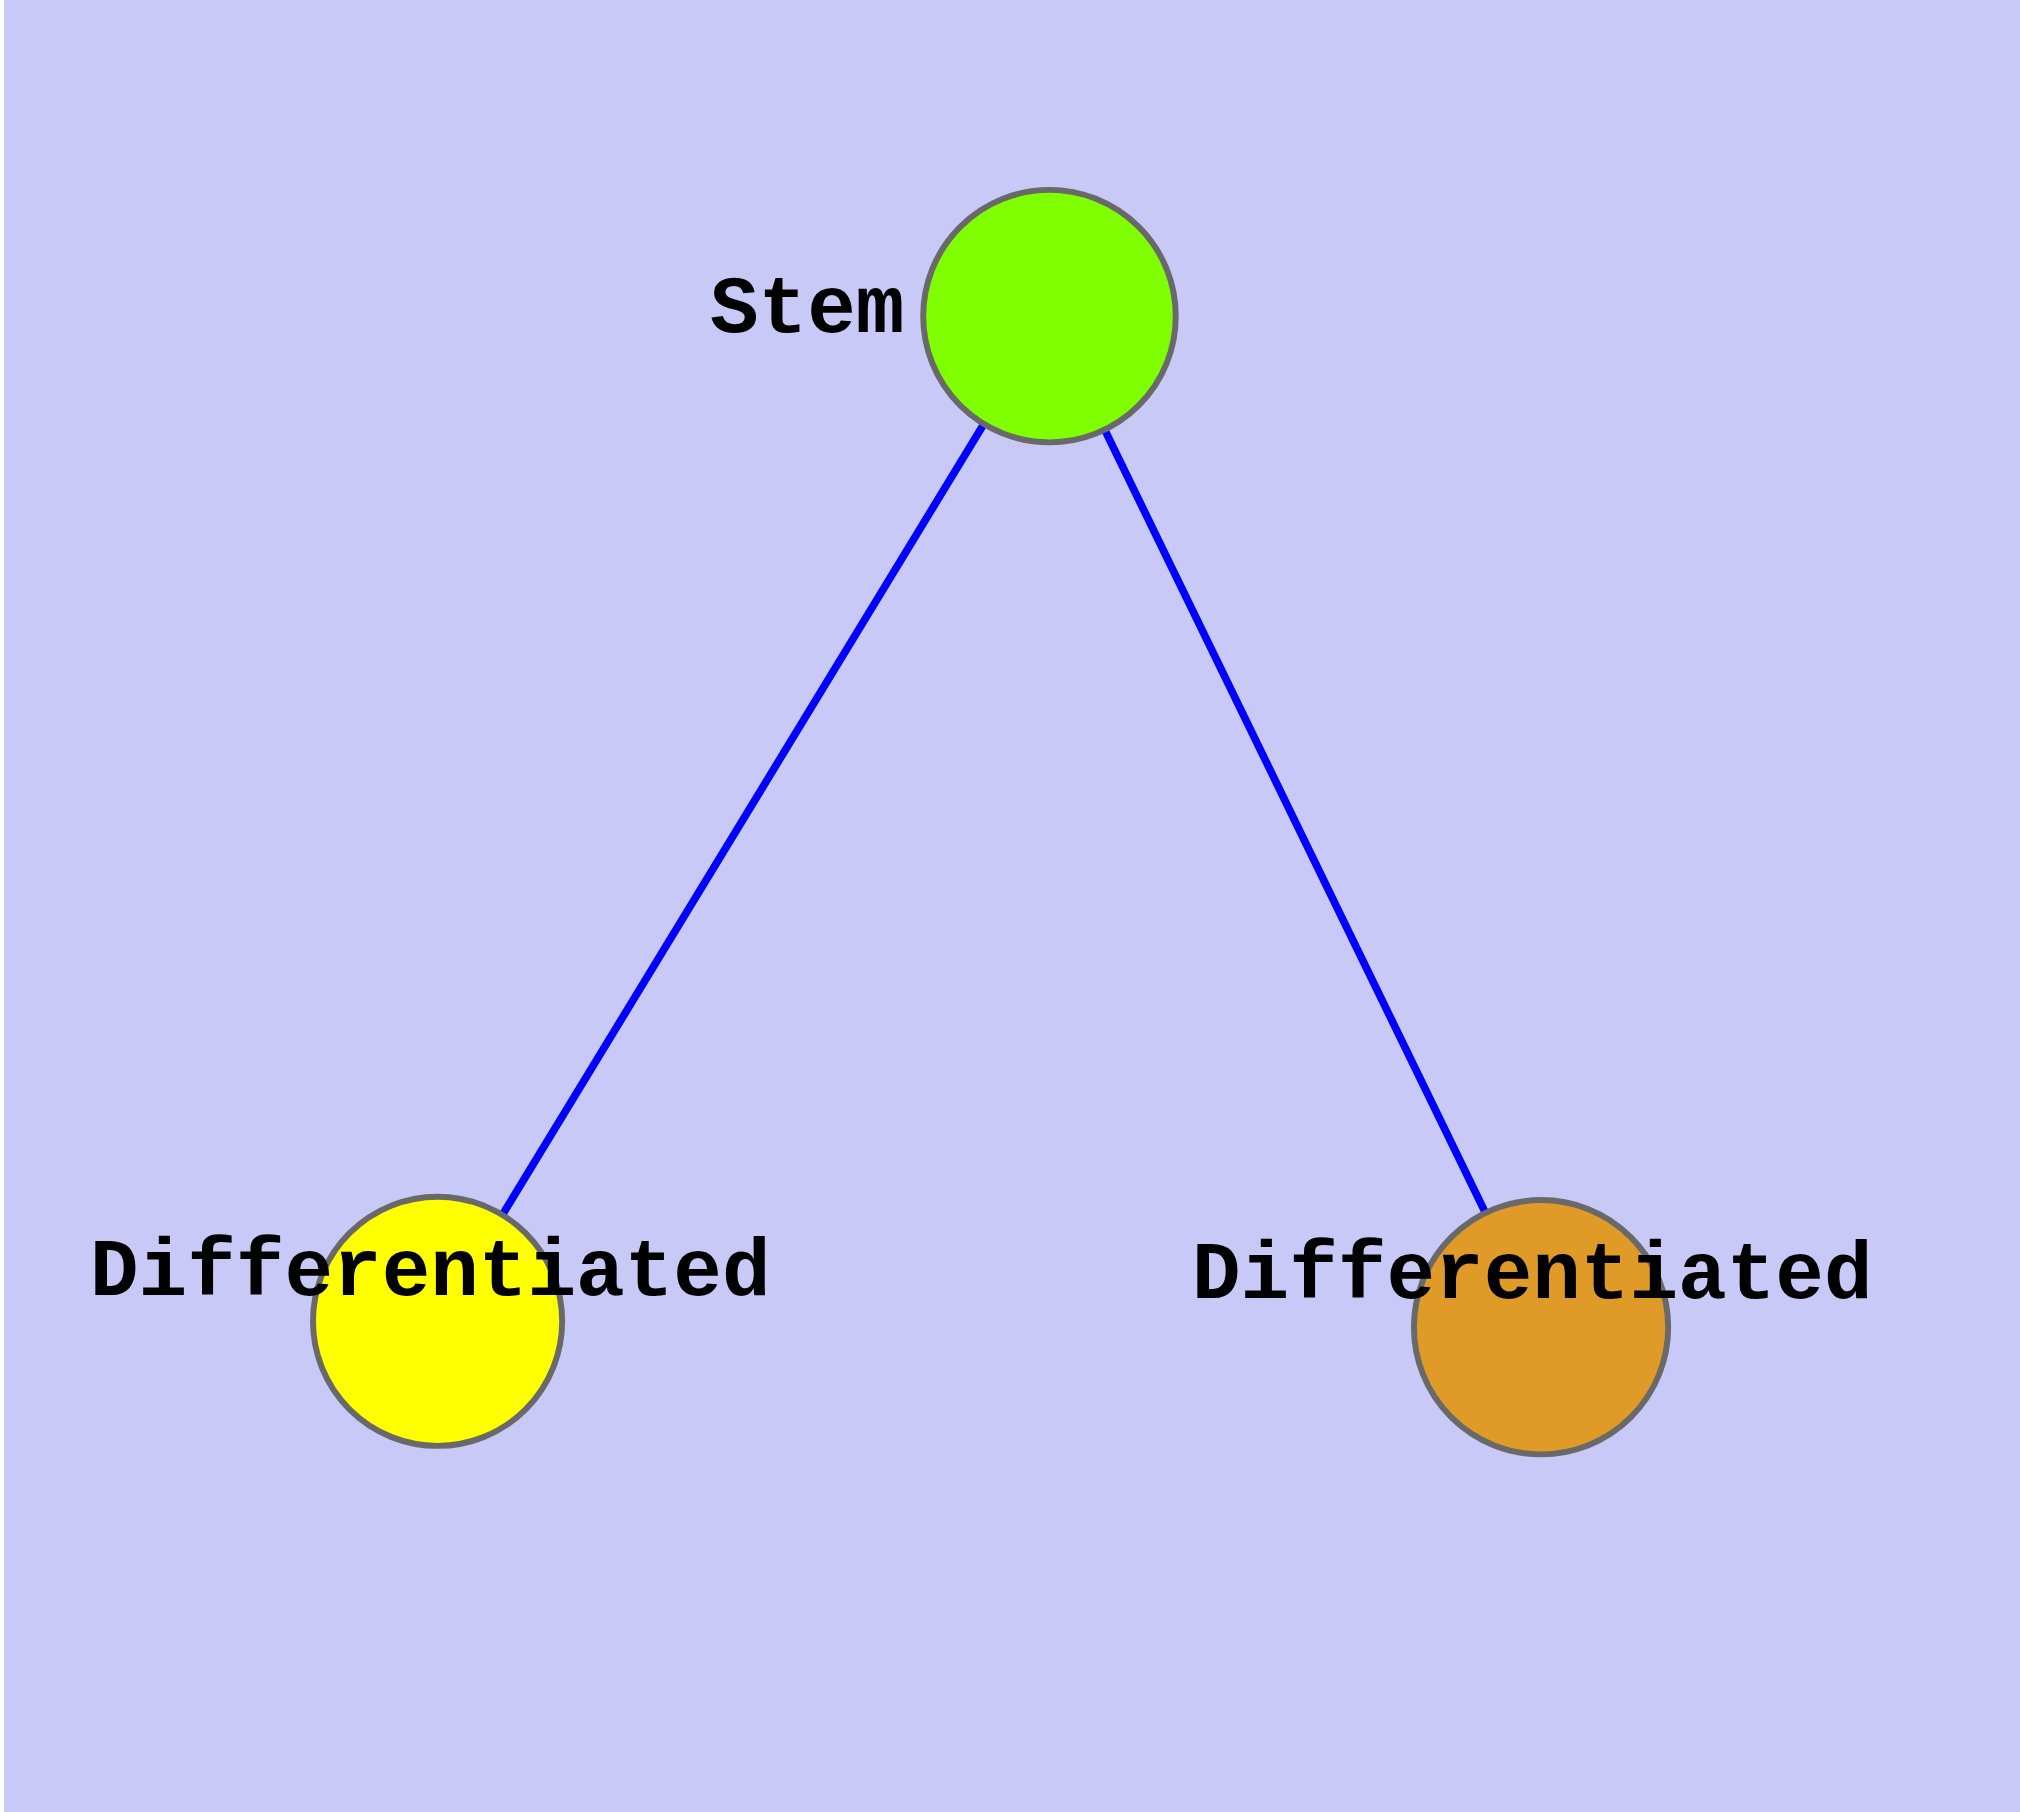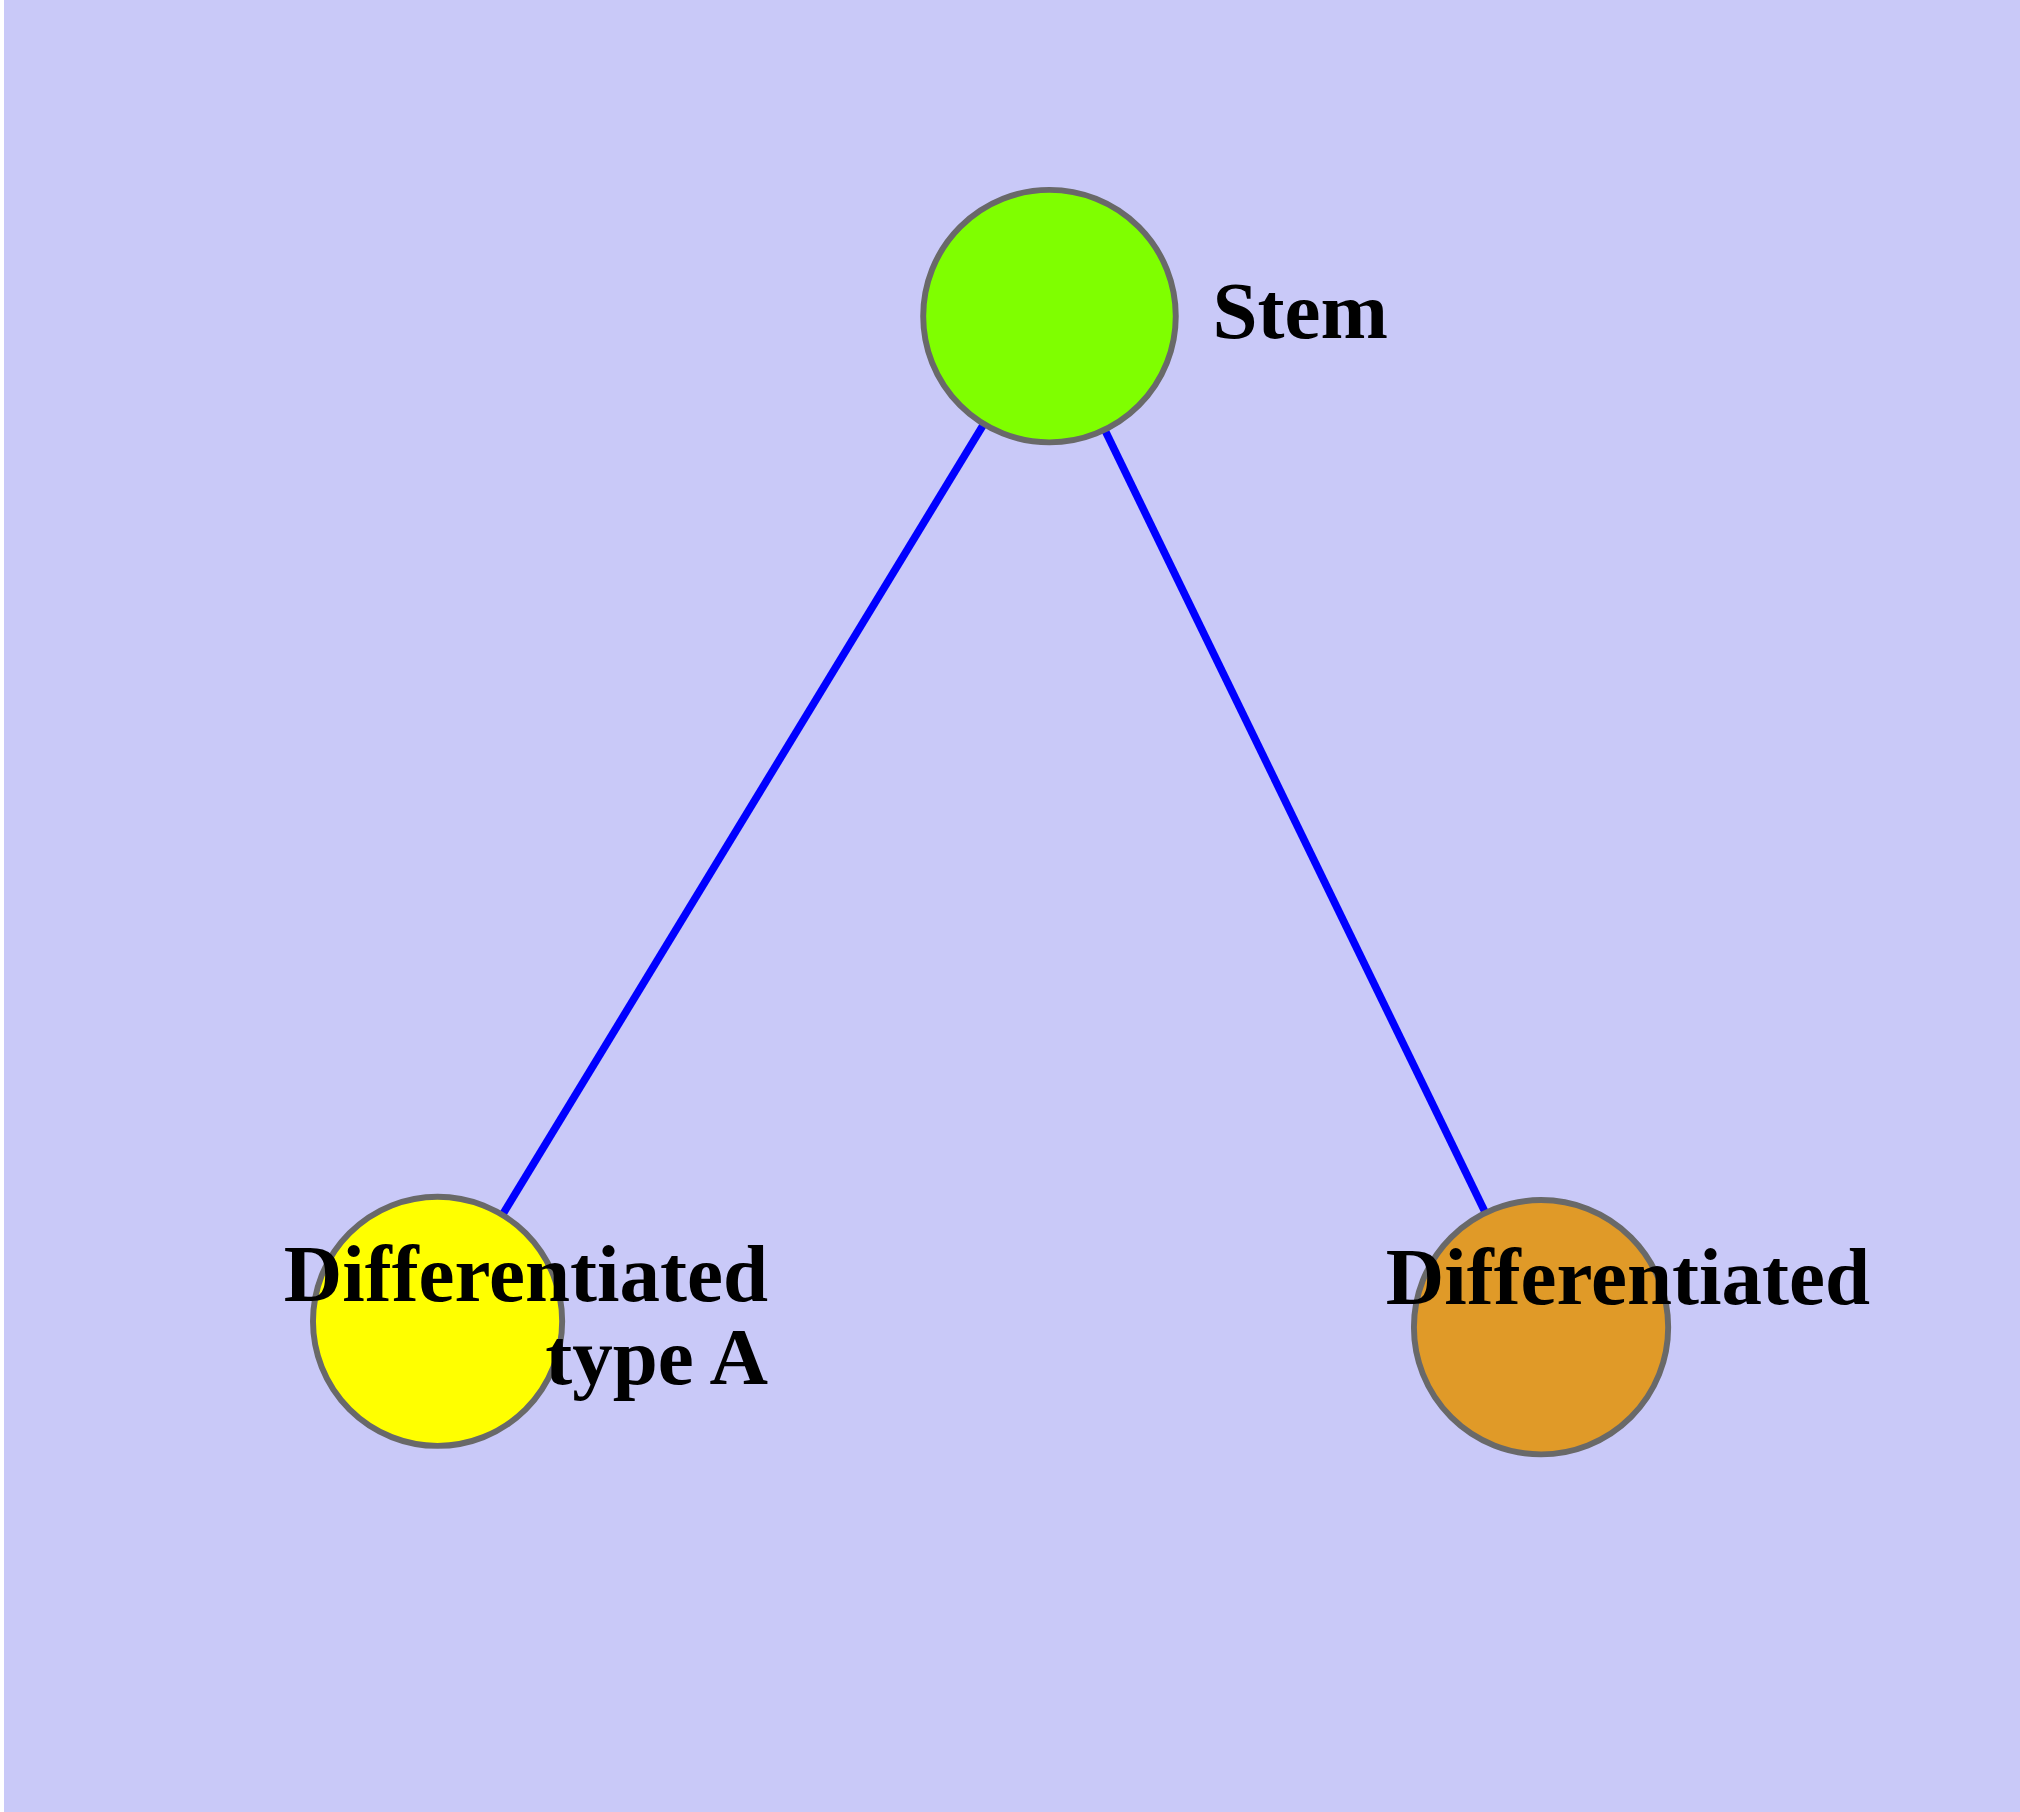--- a/index.html
+++ b/index.html
@@ -24,26 +24,26 @@
   }
   #graph-svg {
     position: absolute;
     left: 0;
     top: 0;
     width: 2021px;
     height: 1812px;
   }
   .node-label {
     position: absolute;
-    font-family: Liberation Serif, serif;
+    font-family: Liberation Mono, monospace;
     font-weight: bold;
     font-size: 81px;
     line-height: 1.02;
     color: #000000;
-    text-align: right;
+    text-align: left;
     white-space: pre;
     pointer-events: none;
     -webkit-font-smoothing: antialiased;
   }
   #label-stem {
     left: 710px;
     top: 270px;
     width: 678px;
   }
   #label-diffA {
@@ -73,18 +73,18 @@
 
     <g>
       <circle cx="1238" cy="373" r="149" fill="#7fff00" stroke="#696969" stroke-width="7"></circle>
       <circle cx="516" cy="1559" r="147" fill="#ffff00" stroke="#696969" stroke-width="7"></circle>
       <circle cx="1818" cy="1566" r="150" fill="#e09a28" stroke="#696969" stroke-width="7"></circle>
     </g>
   </svg>
 
   <div class="node-label" id="label-stem">Stem</div>
 
-  <div class="node-label" id="label-diffA"><span>Differentiated</span><br><span>type A</span></div>
+  <div class="node-label" id="label-diffA"><span>Differentiated</span><br></div>
 
   <div class="node-label" id="label-diffB"><span>Differentiated</span><br></div>
 
 </div>
 
 
 </body></html>

